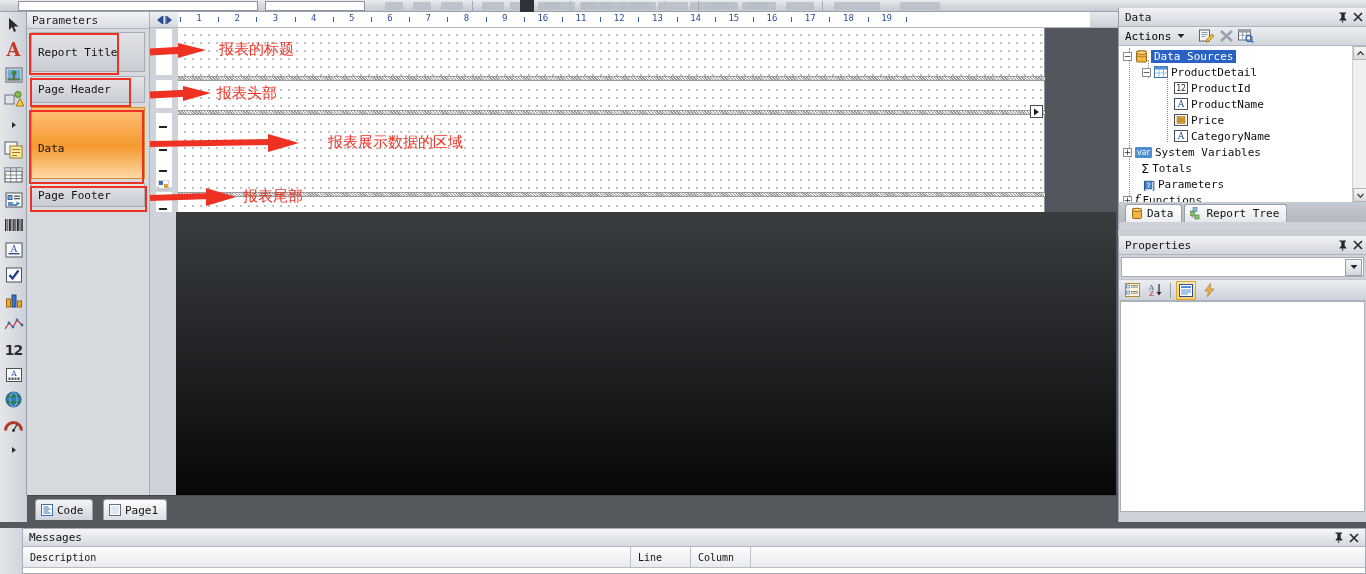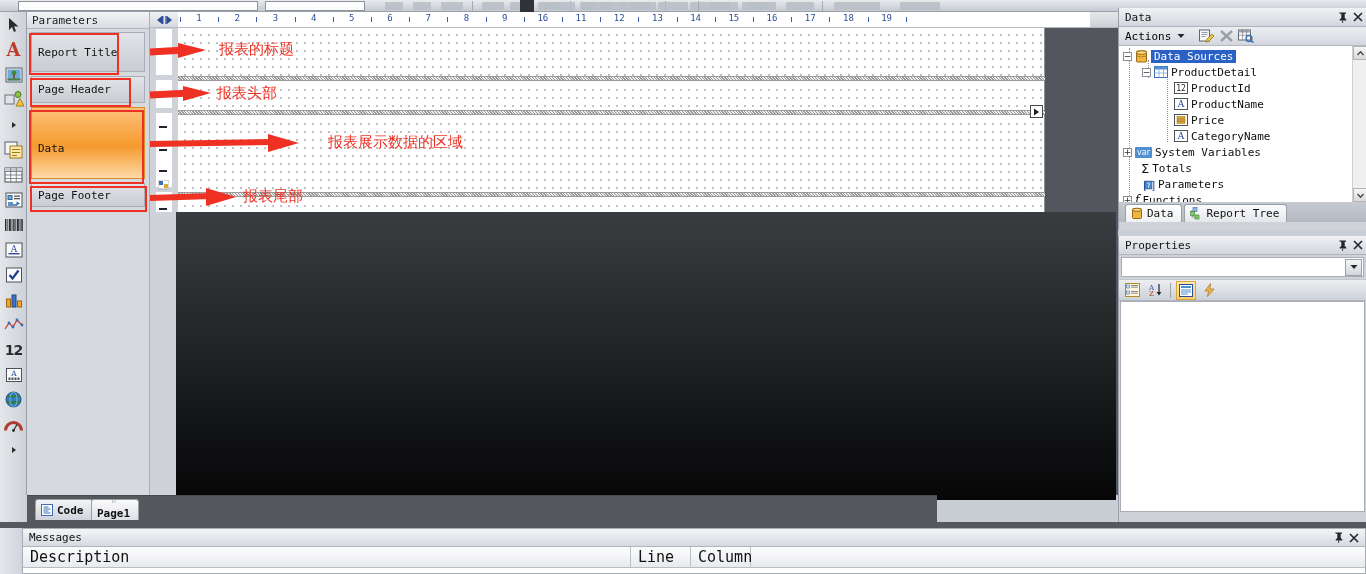--- a/index.html
+++ b/index.html
@@ -163,22 +163,22 @@
     position: absolute; left: 176px; top: 212px; width: 940px; height: 288px;
     background: linear-gradient(#3a3d40, #111214 78%, #060607);
   }
   .dark-left-fill {
     position: absolute; left: 150px; top: 212px; width: 26px; height: 288px;
     background: #cfd2d8;
   }
 
   
   .tabsbar {
-    position: absolute; left: 27px; top: 495px; width: 910px; height: 27px;
-    background: #55585d; border-top: 1px solid #45484c; font-weight: bold;
+    position: absolute; left: 27px; top: 495px; width: 1091px; height: 27px;
+    background: #55585d; border-top: 1px solid #45484c;
   }
   .ptab {
     position: absolute; top: 3px; height: 21px;
     display: flex; align-items: center; gap: 4px; padding: 0 8px 0 5px;
     background: linear-gradient(#fbfbfc, #dcdfe4);
     border: 1px solid #9aa0a8; border-bottom: none;
     border-radius: 3px 3px 0 0; font-size: 11px; color: #111;
   }
   .ptab.active {
     background: linear-gradient(#f3f4f6, #cfd3d9);
@@ -281,21 +281,21 @@
   }
   .msg-title {
     height: 18px; line-height: 18px; padding-left: 6px; font-size: 11px;
     background: linear-gradient(#f4f5f7, #d6dae0);
     border-bottom: 1px solid #b0b5bd;
     display: flex; align-items: center; color:#111;
   }
   .msg-head {
     height: 21px; display: flex; align-items: center;
     background: linear-gradient(#fdfdfe, #e8eaee);
-    border-bottom: 1px solid #b8bcc3; font-size: 15px; color: #111;
+    border-bottom: 1px solid #b8bcc3; font-size: 10px; color: #111;
   }
   .mcol {
     height: 21px; line-height: 21px; padding-left: 7px;
     border-right: 1px solid #bcc0c7;
   }
   .msg-rows { background: #ffffff; height: 5px; }
   .bottom-fill {
     position: absolute; left: 0; top: 522px; width: 1366px; height: 6px;
     background: #55585d;
   }
@@ -623,21 +623,21 @@
 
   <div class="left-edge"></div>
   <div class="tabsbar">
     <div class="ptab active" style="left:8px;">
       <svg width="12" height="12" viewBox="0 0 12 12">
         <rect x="0.5" y="0.5" width="11" height="11" fill="#ffffff" stroke="#3a6fb5"></rect>
         <path d="M2.5 3 h5 M2.5 5 h7 M2.5 7 h5 M2.5 9 h7" stroke="#3a6fb5" stroke-width="1"></path>
       </svg>
       <span>Code</span>
     </div>
-    <div class="ptab" style="left:64px;flex-direction:column;">
+    <div class="ptab" style="left:76px;">
       <svg width="12" height="12" viewBox="0 0 12 12">
         <rect x="0.5" y="0.5" width="11" height="11" fill="#ffffff" stroke="#6b7079"></rect>
         <rect x="2" y="2" width="8" height="8" fill="#dde6f2"></rect>
       </svg>
       <span>Page1</span>
     </div>
   </div>
 
   <div class="rpanel" style="top:8px;height:222px;">
     <div class="panel-title">

